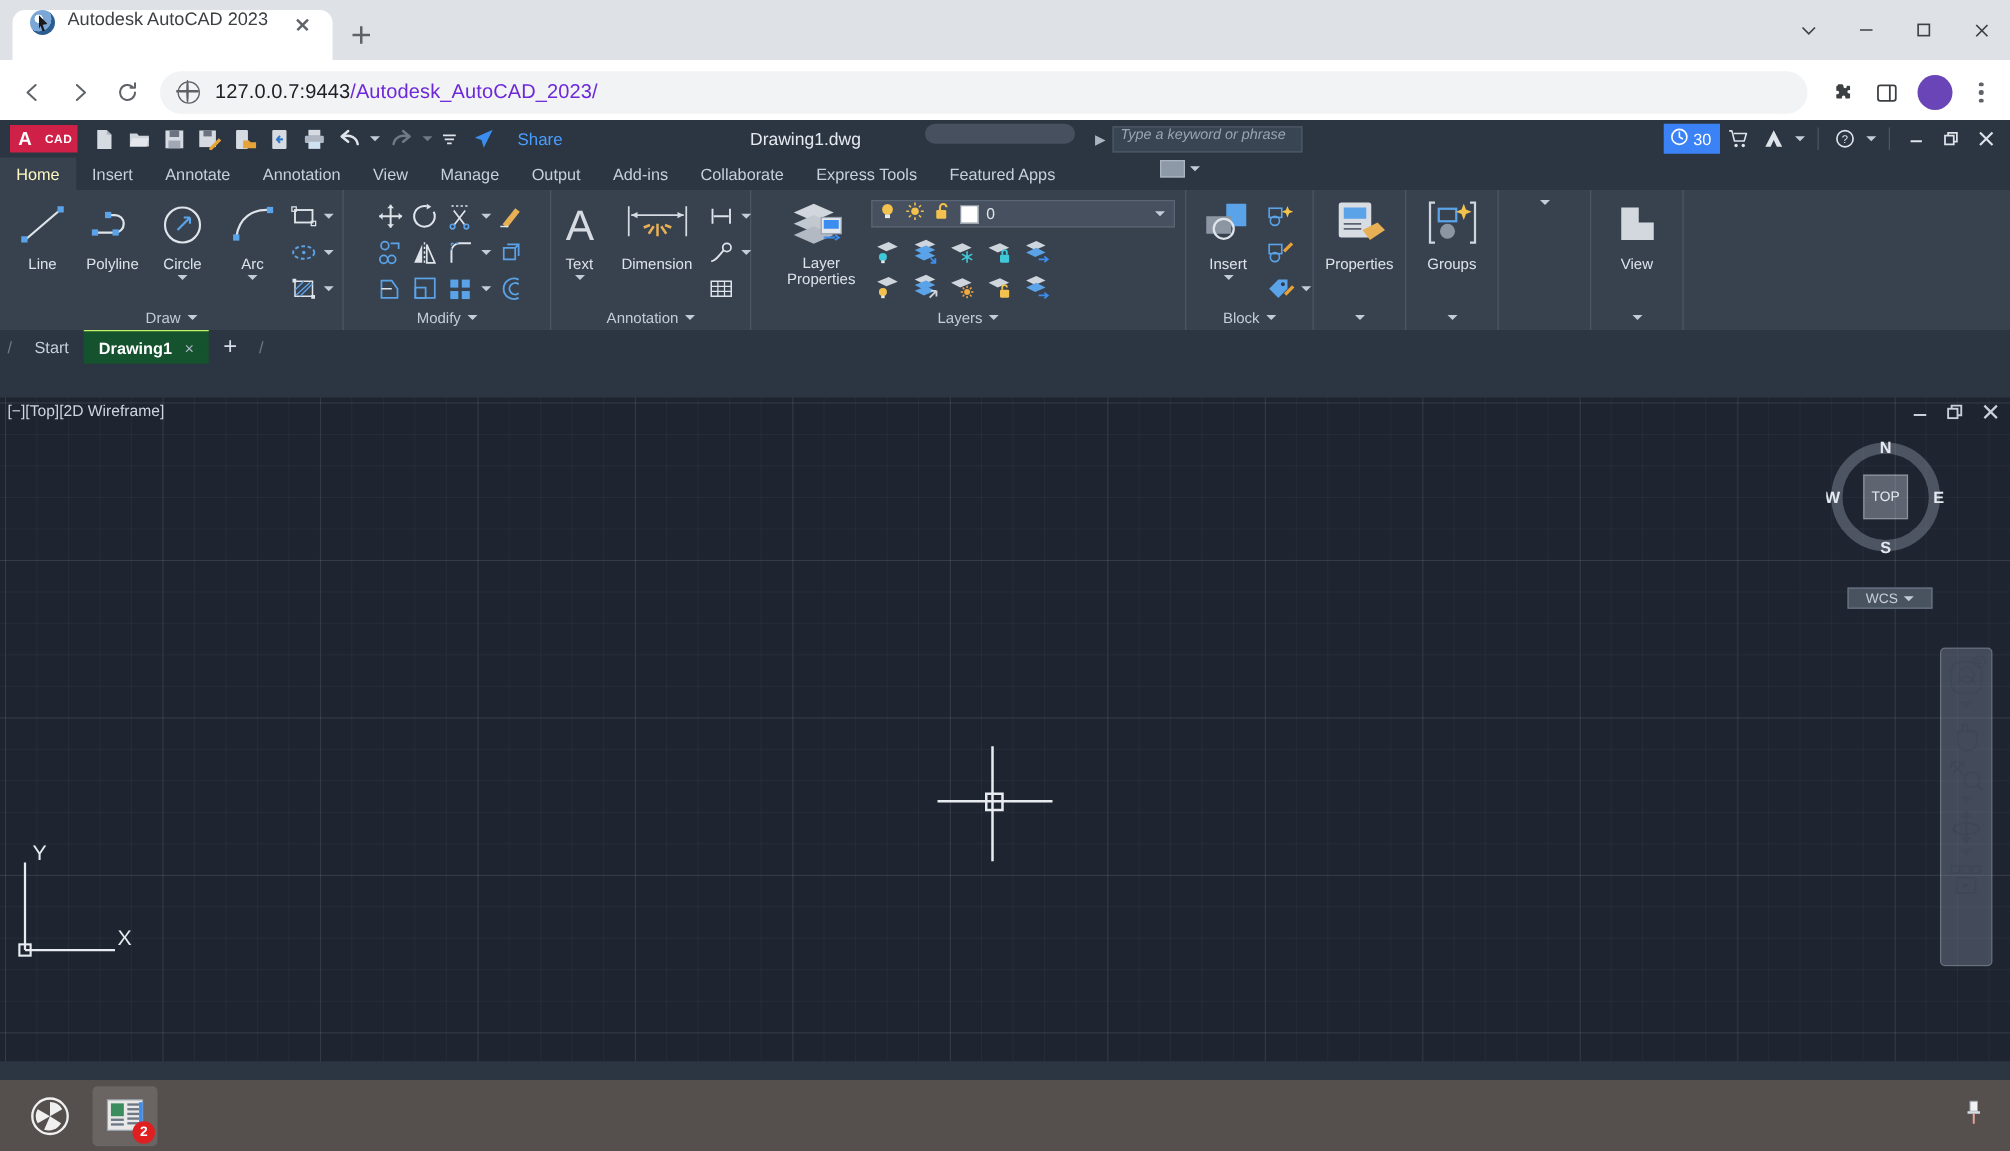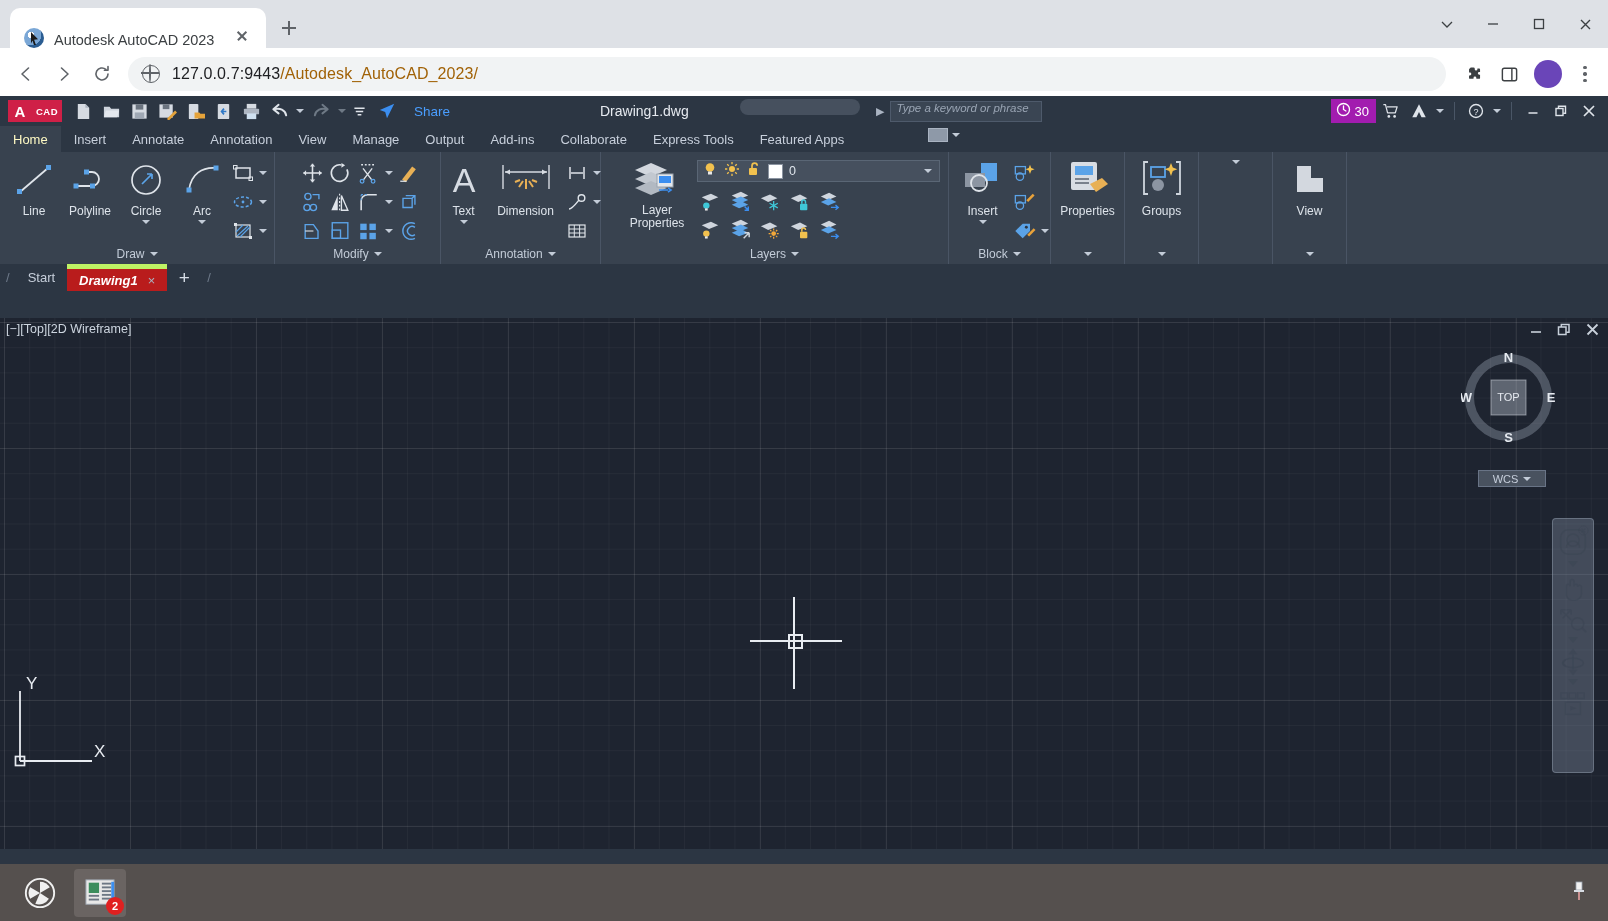--- a/index.html
+++ b/index.html
@@ -2,21 +2,21 @@
 <html><head>
 <meta charset="utf-8">
 <style>
   * { box-sizing: border-box; margin:0; padding:0; }
   html,body{ width:1608px; height:921px; overflow:hidden; background:#fff;
     font-family:"Liberation Sans", sans-serif; }
 
   
   .browser { width:1608px; height:921px; background:#dee1e6; position:relative; }
   .tabstrip { height:48px; background:#dee1e6; display:flex; align-items:flex-end; padding-left:10px; position:relative; }
-  .btab { display:flex; align-items:flex-end; gap:10px; height:40px; background:#fff;
+  .btab { display:flex; align-items:flex-start; gap:10px; height:40px; background:#fff;
           border-radius:10px 10px 0 0; padding:0 12px 0 14px; min-width:256px; position:relative; }
   .btab-favicon { width:20px; height:20px; border-radius:50%;
     background:radial-gradient(circle at 35% 35%, #ffffff 0 18%, #7aa7d6 19% 55%, #2b5d92 56% 100%);
     position:relative; overflow:hidden; flex:none; }
   .btab-favicon::after{ content:""; position:absolute; left:7px; top:4px; width:7px; height:13px;
     background:#1a1a1a; clip-path:polygon(0 0,100% 55%,45% 60%,70% 100%,42% 100%,22% 66%,0 88%); }
   .btab-title { font-size:14.5px; color:#3c4043; white-space:nowrap; overflow:hidden;
     text-overflow:ellipsis; flex:1; }
   .btab-close { width:24px; height:24px; position:relative; flex:none; }
   .btab-close::before,.btab-close::after{ content:""; position:absolute; left:6px; top:11px;
@@ -32,21 +32,21 @@
 
   .toolbar { height:52px; background:#fff; display:flex; align-items:center; padding:0 8px; gap:2px; }
   .navbtn { width:36px; height:36px; display:flex; align-items:center; justify-content:center; border-radius:50%; }
   .omnibox { flex:1; height:34px; background:#f1f3f4; border-radius:18px; margin:0 8px 0 6px;
     display:flex; align-items:center; padding:0 14px; gap:12px; }
   .globe { width:18px; height:18px; border-radius:50%; border:1.6px solid #5f6368; position:relative; flex:none;}
   .globe::before{content:"";position:absolute;left:-1.6px;top:6.2px;width:18px;height:1.4px;background:#5f6368;}
   .globe::after{content:"";position:absolute;left:6.2px;top:-1.6px;width:1.4px;height:18px;background:#5f6368;
     border-radius:50%; box-shadow:none;}
   .url { font-size:16px; color:#202124; letter-spacing:.1px; }
-  .url .dim{ color:#a16207; }
+  .url .dim{ color:#6d28d9; }
   .tb-icon { width:34px; height:34px; display:flex; align-items:center; justify-content:center; }
   .avatar { width:28px; height:28px; border-radius:50%; background:#6a45b8; margin:0 6px; }
   .kebab { width:30px; height:34px; display:flex; flex-direction:column; align-items:center; justify-content:center; gap:3px;}
   .kebab i{ width:3.4px;height:3.4px;border-radius:50%;background:#5f6368; display:block;}
 
   
   .acad { position:absolute; left:0; top:96px; width:1608px; height:825px; background:#2c3643; color:#d5dbe3; }
 
   .acad-title { height:30px; background:#2c3643; display:flex; align-items:center; gap:0; position:relative; }
   .logo { width:54px; height:22px; margin-left:8px; display:flex; align-items:center; }
@@ -62,21 +62,21 @@
   .searchzone { position:absolute; left:740px; top:0; height:30px; display:flex; align-items:center; }
   .search-pill { width:120px; height:16px; background:#46505e; border-radius:9px; margin-top:-9px; }
   .caret-r { margin-left:16px; color:#aab4c2; font-size:11px; }
   .kwbox { margin-left:6px; width:152px; height:21px; background:#3a4553; border:1px solid #4e5a6b;
     display:flex; padding:0 5px; }
   .kwbox span{ font-size:11.5px; font-style:italic; color:#9aa5b4; white-space:nowrap; overflow:hidden;}
   .langbox { position:absolute; left:1027px; top:2px; width:248px; height:26px; background:#fff; color:#1a1a1a;
     display:flex; align-items:center; justify-content:center; font-size:13px; }
   .langbox .grip{ position:absolute; right:6px; top:5px; width:9px;height:16px; }
   .tright { position:absolute; right:0; top:0; height:30px; display:flex; align-items:center; gap:2px; padding-right:6px;}
-  .badge30 { background:#a21caf; color:#fff; height:24px; display:flex;align-items:center; gap:4px;
+  .badge30 { background:#3b82f6; color:#fff; height:24px; display:flex;align-items:center; gap:4px;
     padding:0 7px 0 5px; font-size:13px; }
   .tdivider{ width:1px;height:18px;background:#4a5666; margin:0 6px; }
   .winbtn{ width:26px;height:30px;display:flex;align-items:center;justify-content:center; }
 
   
   .ribbon-tabs { height:26px; background:#2c3643; display:flex; align-items:stretch; font-size:13px; position:relative; }
   .rtab { padding:0 13px; display:flex; align-items:center; color:#c7cfdb; white-space:nowrap; }
   .rtab.active { background:#38424f; color:#fef9c3; }
   .rtab-extra { position:absolute; left:928px; top:2px; display:flex; align-items:center; gap:4px; }
   .rtab-extra .bx{ width:20px;height:14px; background:#8e99a8; border:1px solid #aab4c2;}
@@ -101,21 +101,21 @@
   .layerbox { width:243px; height:22px; background:#46505e; border:1px solid #5a real; }
   .layerbox{ border:1px solid #5a6querySelector; }
   .layerbox { border:1px solid #5a6675; display:flex; align-items:center; gap:6px; padding:0 4px; }
   .lname { font-size:12.5px; color:#dfe5ec; }
   .ldrop { margin-left:auto; width:14px; display:flex; justify-content:center; }
 
   
   .doctabs { height:27px; background:#2c3643; display:flex; align-items:stretch; font-size:13px; }
   .slash { color:#6e7a8a; display:flex;align-items:center; padding:0 6px; }
   .dtab { display:flex; align-items:center; padding:0 12px; color:#c7cfdb; }
-  .dtab.active { background:#b91c1c; color:#fff; font-weight:bold; border-top:5px solid #bef264;font-style:italic; }
+  .dtab.active { background:#14532d; color:#fff; font-weight:bold; border-top:1px solid #bef264; }
   .dtab .x { margin-left:10px; color:#aab4c2; font-weight:normal; }
   .dplus { width:34px; display:flex;align-items:center;justify-content:center; font-size:19px; color:#d6dde6; }
 
   
   .viewport { position:absolute; left:0; top:222px; width:1608px; height:531px; background:#1e2430;
     background-image:
       linear-gradient(to right, rgba(255,255,255,.035) 1px, transparent 1px),
       linear-gradient(to bottom, rgba(255,255,255,.035) 1px, transparent 1px),
       linear-gradient(to right, rgba(255,255,255,.075) 1px, transparent 1px),
       linear-gradient(to bottom, rgba(255,255,255,.075) 1px, transparent 1px);

